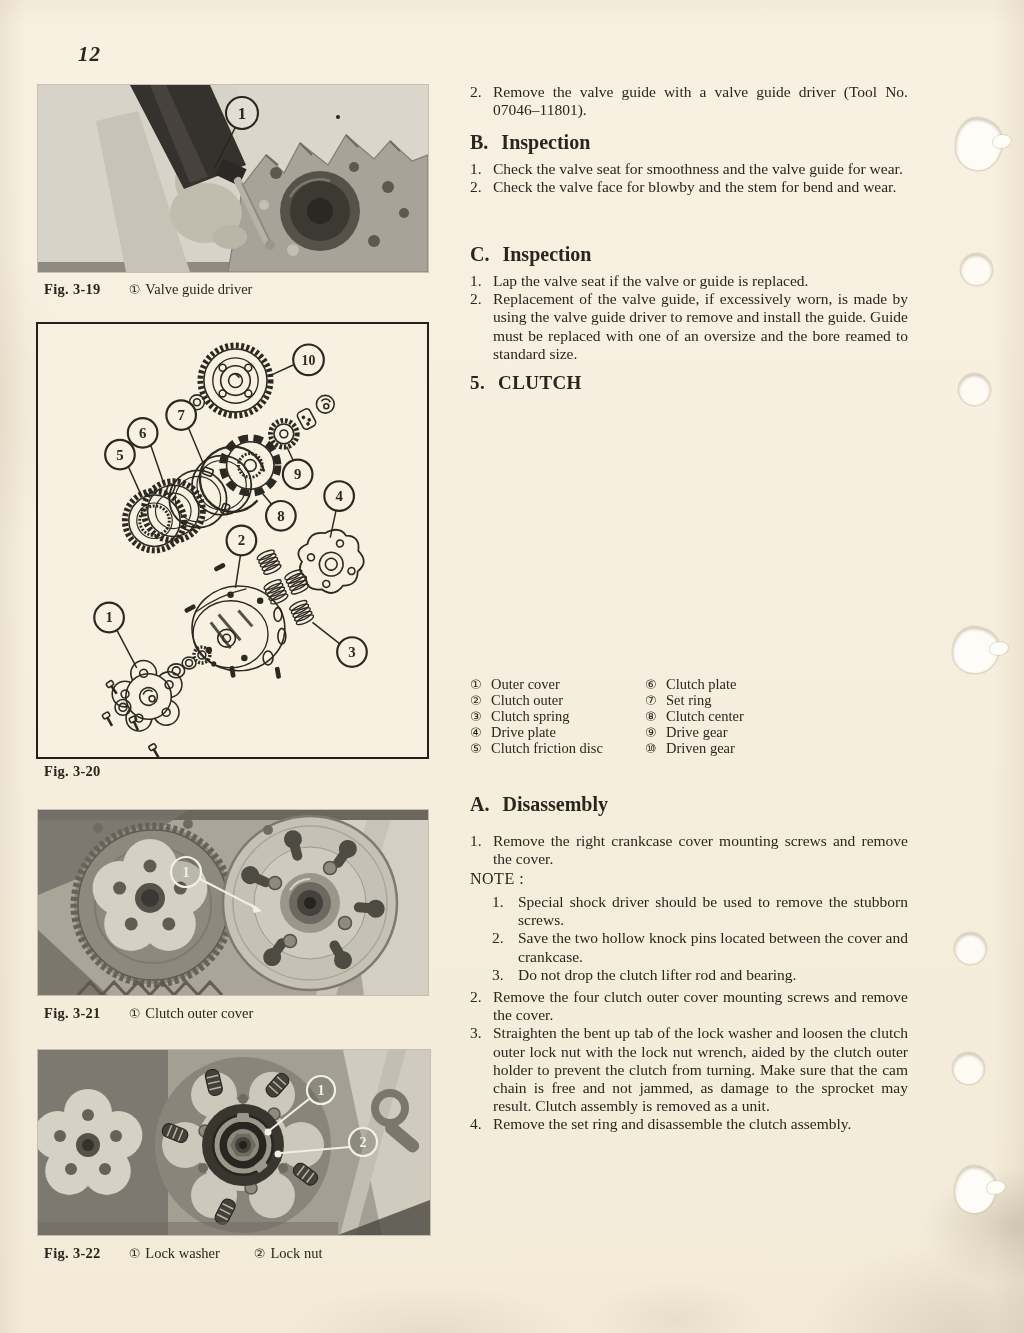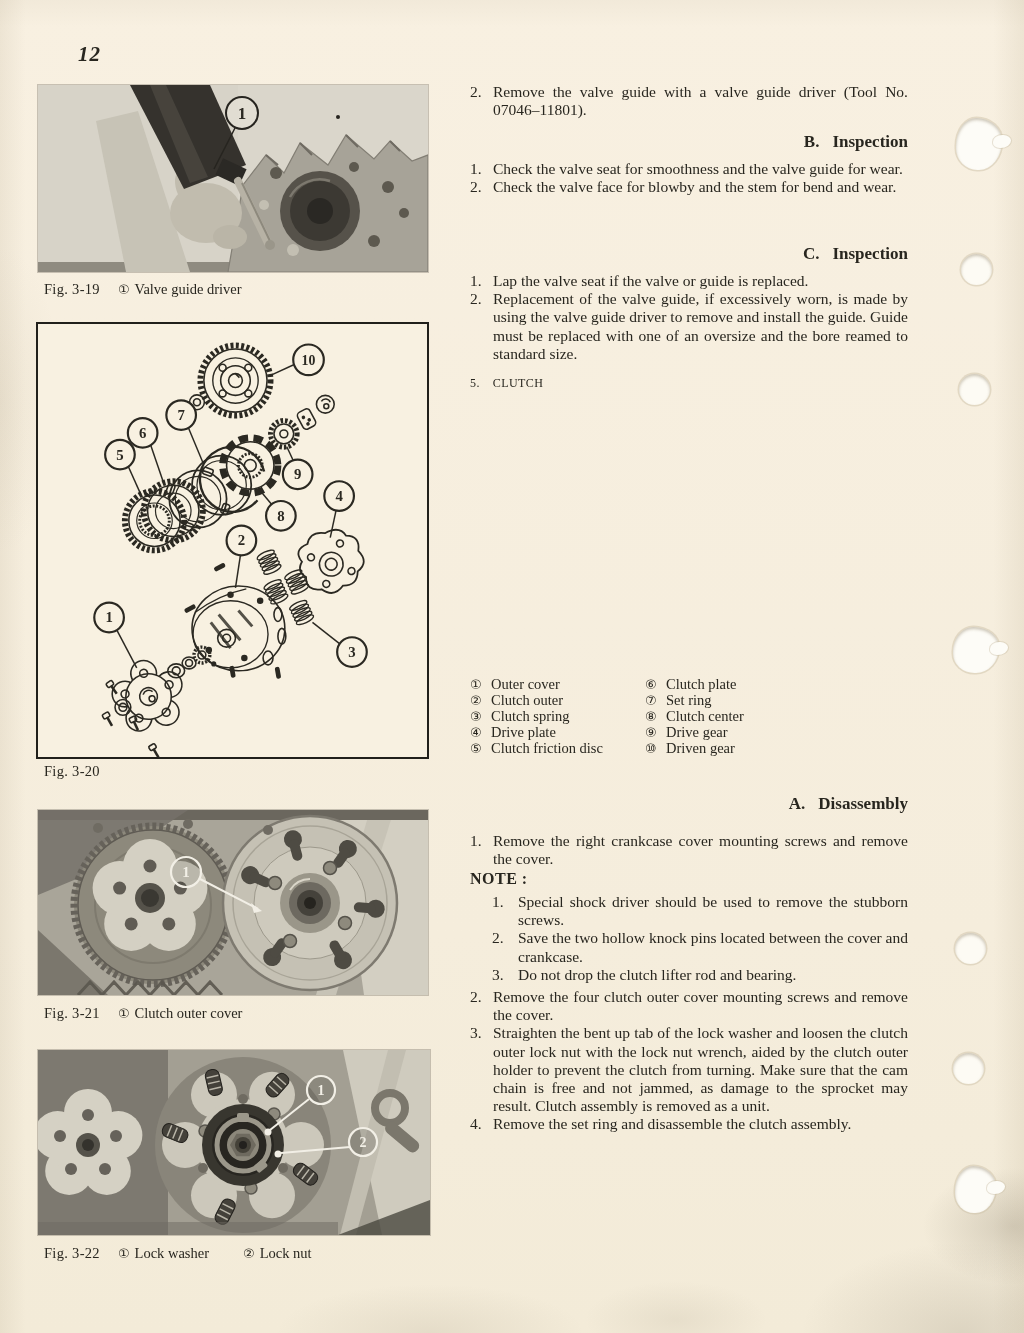--- a/index.html
+++ b/index.html
@@ -19,41 +19,41 @@
   }
   .pageno{position:absolute;left:34px;top:42px;font-size:21px;font-weight:bold;font-style:italic;letter-spacing:1px;margin-left:44px;}
   
   .photo{position:absolute;box-shadow:0 0 0 1px rgba(110,104,92,.35);}
   .fig319{left:38px;top:85px;width:390px;height:187px;}
   .fig320{left:36px;top:322px;width:389px;height:433px;border:2.5px solid #21201b;background:#f8f1e1;}
   .fig321{left:38px;top:810px;width:390px;height:185px;}
   .fig322{left:38px;top:1050px;width:392px;height:185px;}
   .cap{position:absolute;left:44px;font-size:14.5px;white-space:nowrap;}
   .cap319{top:281px;} .cap320{top:763px;} .cap321{top:1005px;} .cap322{top:1245px;text-align:right;}
-  .figlabel{font-weight:normal;margin-right:18px;letter-spacing:.3px;}
+  .figlabel{font-weight:bold;margin-right:28px;letter-spacing:.3px;}
   .capitem{margin-right:34px;}
   .cnum{font-family:"DejaVu Sans",sans-serif;font-size:13px;margin-right:5px;}
   
   .rcol{position:absolute;left:470px;top:83px;width:438px;font-size:15.5px;line-height:18.2px;}
   .rb{position:absolute;left:0;width:438px;}
   .b-item2{top:0;} .b-bhead{top:50px;} .b-binsp{top:77px;}
   .b-chead{top:162px;} .b-creasm{top:189px;}
   .b-clutch{top:291px;} .b-parts{top:594px;}
   .b-ahead{top:712px;} .b-d1{top:749px;} .b-note{top:787px;}
   .b-noteitems{top:810px;} .b-drest{top:905px;}
-  .h2{font-size:17px;font-weight:bold;text-align:right;}
+  .h2{font-size:20px;font-weight:bold;}
   .h2 .hletter{margin-right:13px;}
-  .h1{font-size:12px;font-weight:normal;letter-spacing:.4px;}
+  .h1{font-size:19px;font-weight:bold;letter-spacing:.4px;}
   .h1 .hletter{margin-right:13px;}
   .li{display:flex;}
   .linum{width:23px;flex:none;}
   .litext{flex:1;text-align:justify;font-family:Liberation Serif, serif;}
   .sub{margin-left:22px;}
   .sub .linum{width:26px;}
-  .note-label{font-weight:bold;font-size:16px;letter-spacing:.5px;}
+  .note-label{font-weight:normal;font-size:16px;letter-spacing:.5px;}
   .parts{display:flex;font-size:14.5px;line-height:15.9px;}
   .pcol{width:175px;} .pcol.right{width:auto;}
   .prow{display:flex;align-items:baseline;}
   .pnum{width:21px;flex:none;font-family:"DejaVu Sans",sans-serif;font-size:13px;}
   
   .hole{position:absolute;background:#fdfbf4;border-radius:50%;
         box-shadow:inset 0 2px 3px rgba(150,138,112,.45), 0 0 0 1.5px rgba(205,194,168,.5);}
   .hole.torn{border-radius:46% 58% 52% 48%/55% 45% 58% 44%;background:#fdfcf7;}
   .hole.torn::after{content:"";position:absolute;right:-9px;top:32%;width:18px;height:13px;
         background:#fdfcf7;border-radius:55% 45% 60% 40%;box-shadow:0 0 0 1px rgba(205,194,168,.45);}

